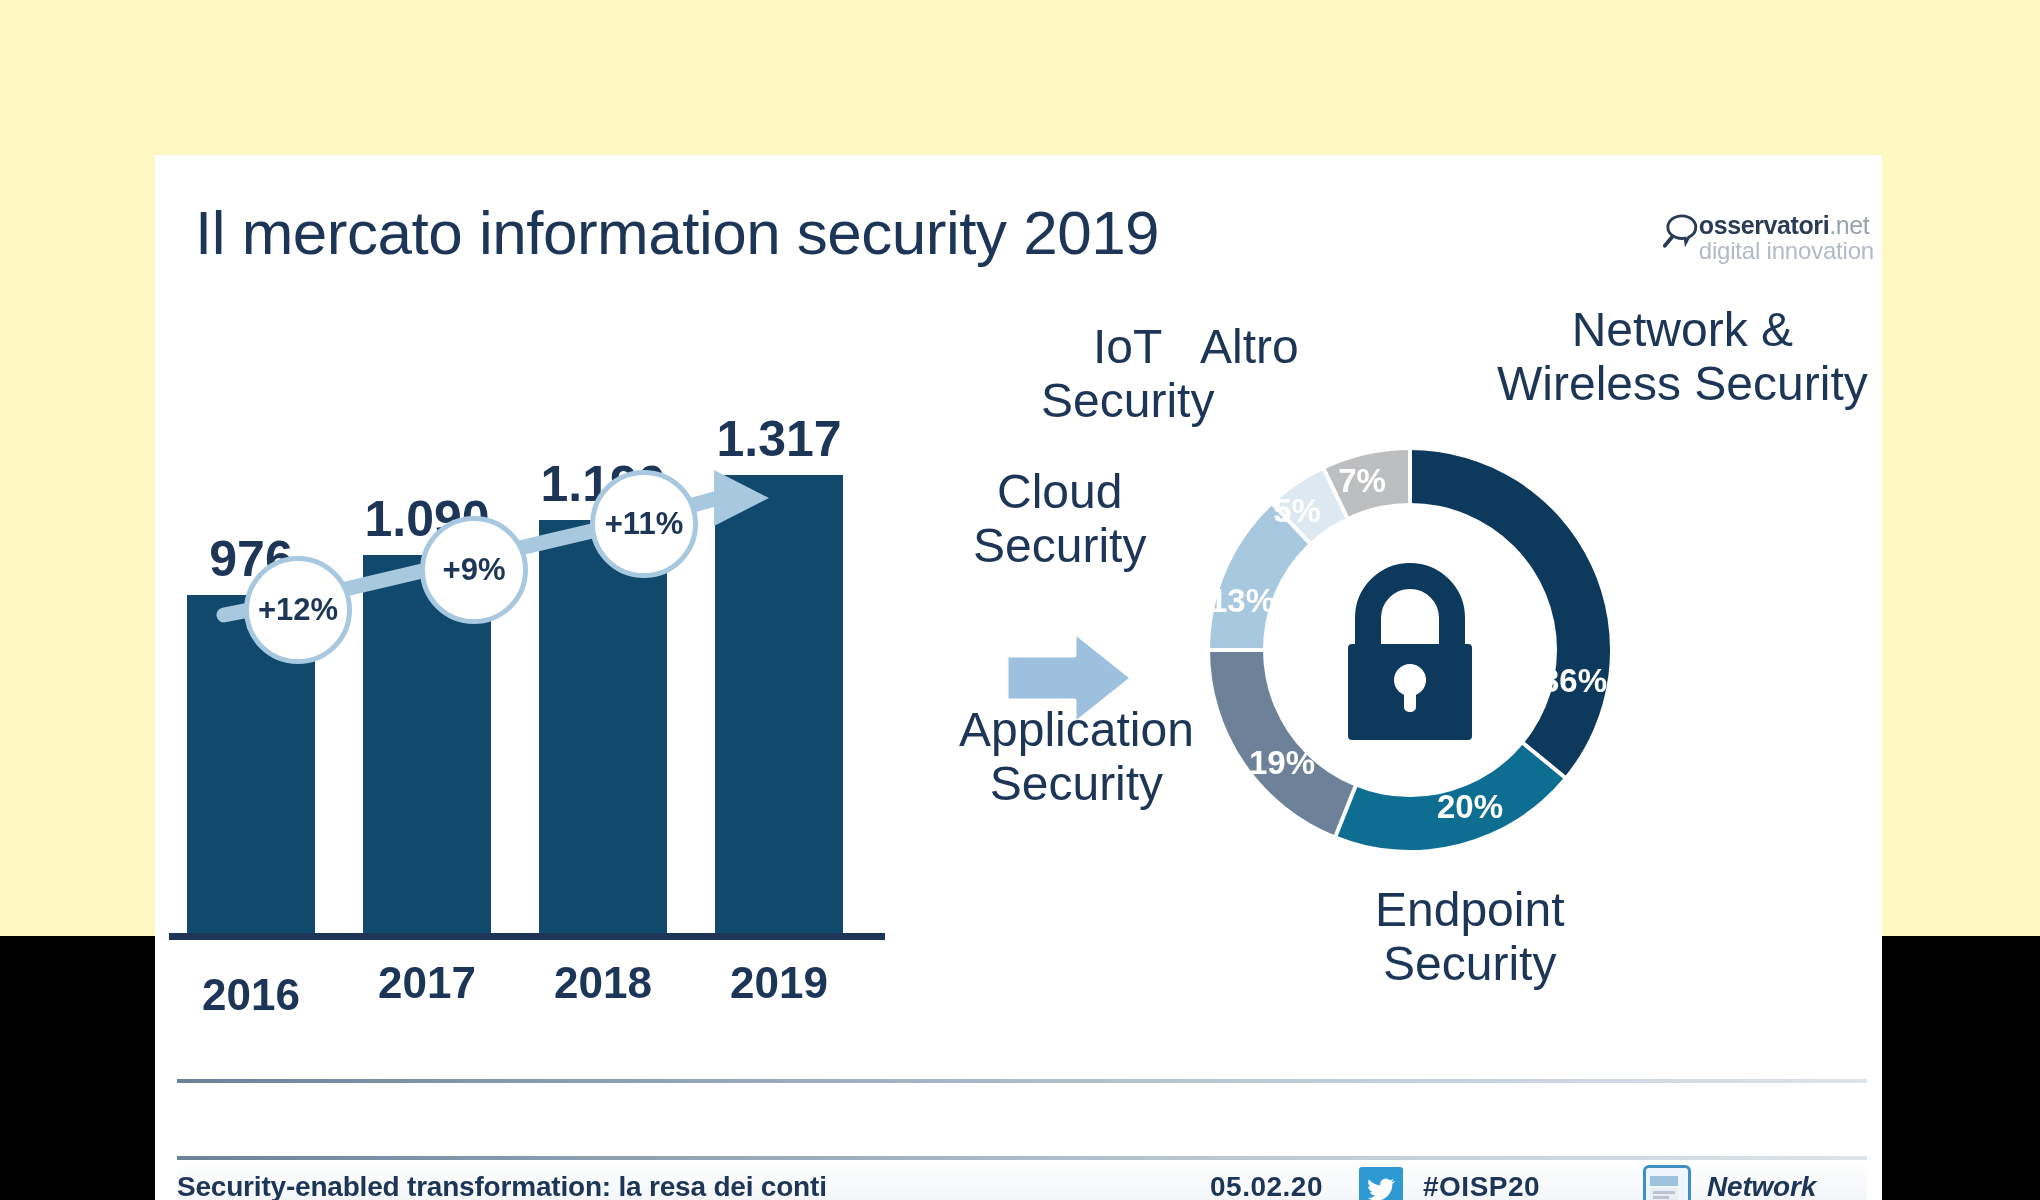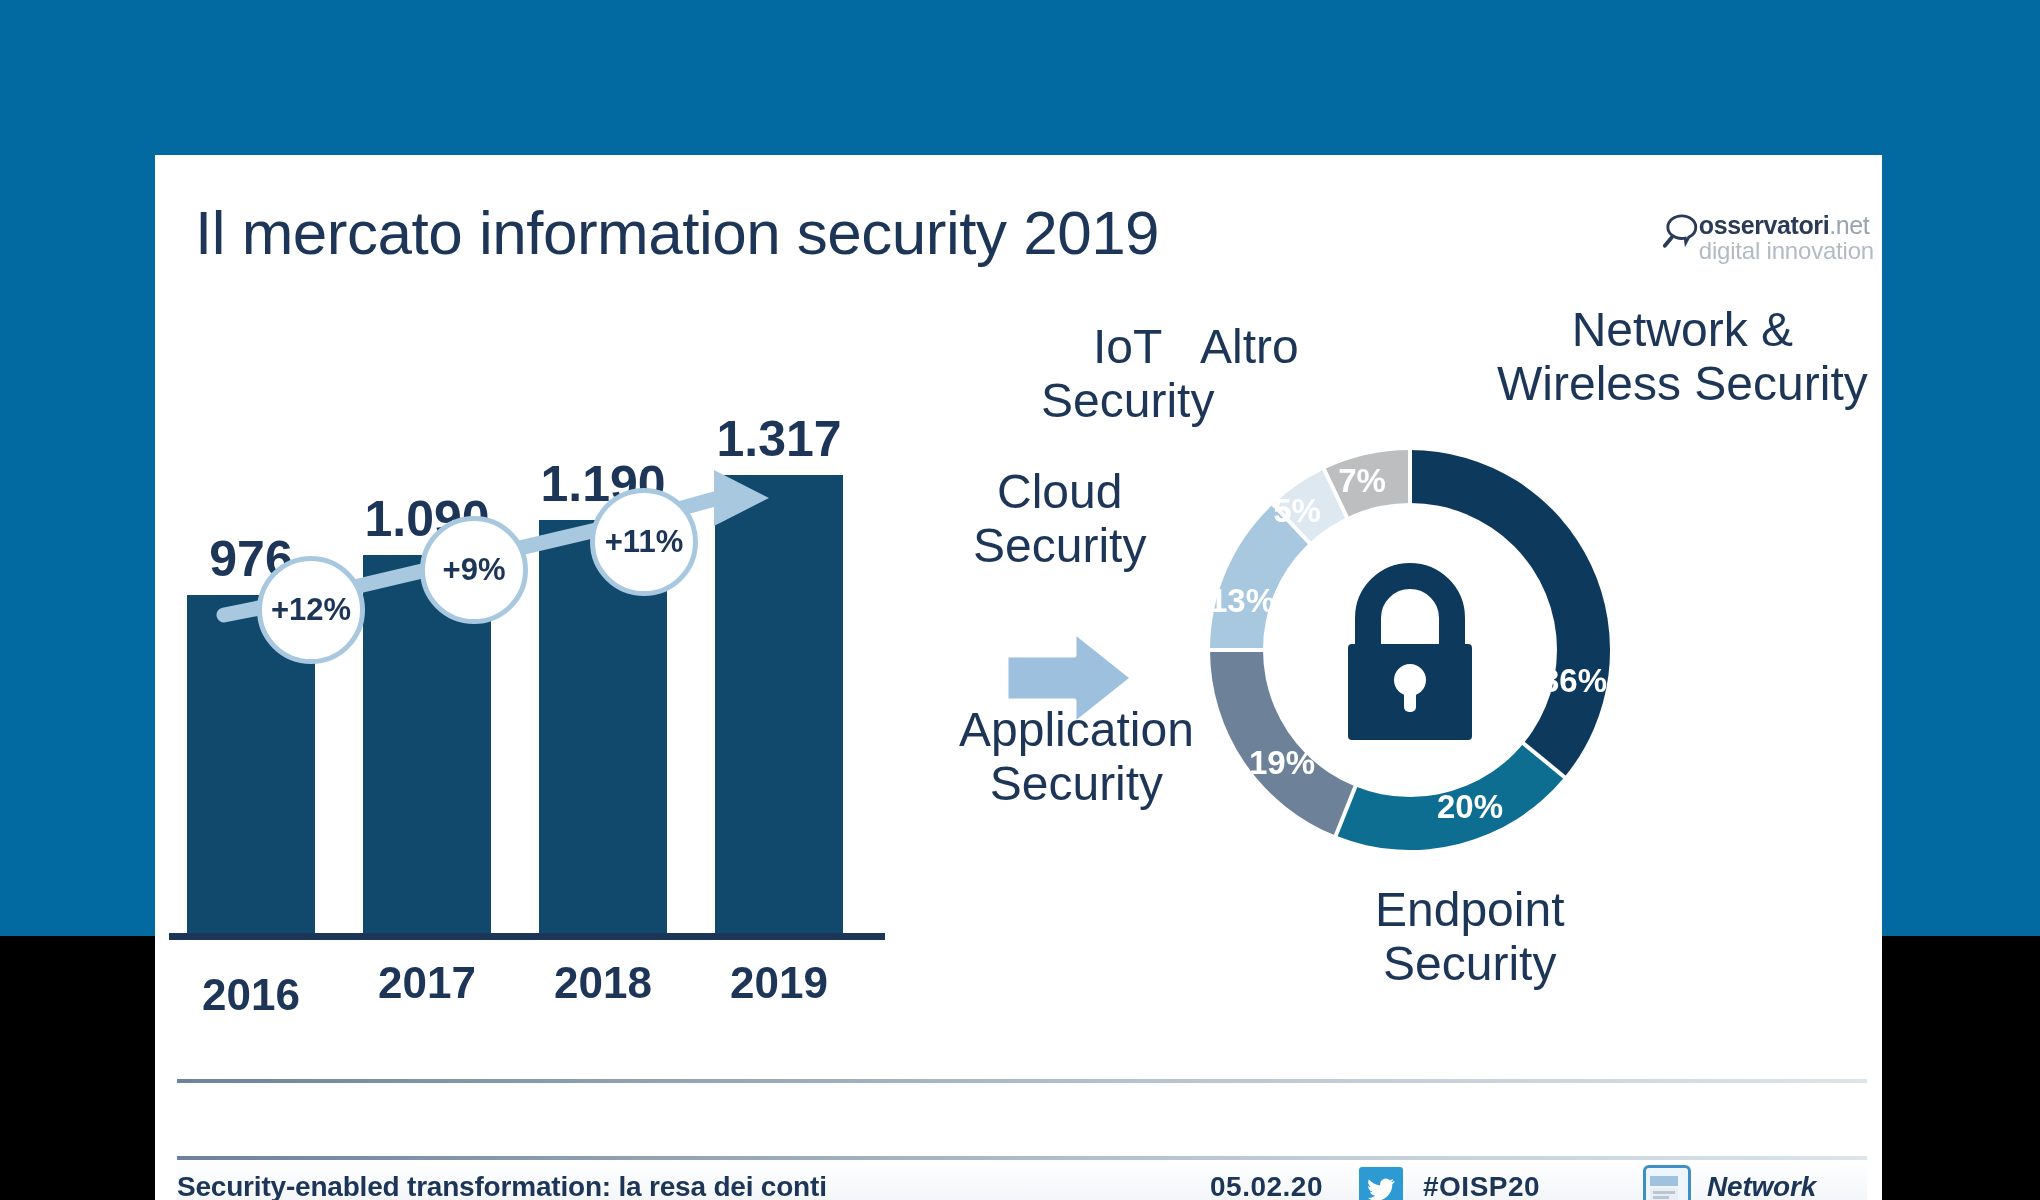--- a/index.html
+++ b/index.html
@@ -1,17 +1,17 @@
 <!DOCTYPE html>
 <html><head>
 <meta charset="utf-8">
 <style>
   html,body{margin:0;padding:0;background:#000;}
   body{width:2040px;height:1200px;overflow:hidden;font-family:"Liberation Sans",sans-serif;}
-  #frame{position:relative;width:2040px;height:936px;background:#0369a1;}
+  #frame{position:relative;width:2040px;height:936px;background:#fef9c3;}
 
   
   #slide{position:absolute;left:155px;top:155px;width:1727px;height:1100px;
          background:#ffffff;overflow:hidden;}
 
   
   .slide-title{position:absolute;left:40px;top:42px;font-size:62px;color:#1d3557;
     font-weight:400;letter-spacing:-0.5px;white-space:nowrap;}
   .logo{position:absolute;right:8px;top:58px;display:flex;align-items:flex-start;}
   .logo-mark{width:38px;height:38px;flex:0 0 auto;}
@@ -119,23 +119,23 @@
         <div class="year" style="left:18px;margin-top:12px;">2016</div>
         <div class="year" style="left:194px;">2017</div>
         <div class="year" style="left:370px;">2018</div>
         <div class="year" style="left:546px;">2019</div>
       </div>
 
       <svg id="trend" viewBox="0 0 790 300">
         <polyline points="55,245 130,230 300,190 470,150 560,125" fill="none" stroke="#a8c8e0" stroke-width="15" stroke-linecap="round"></polyline>
         <polygon points="545,100 600,128 545,156" fill="#a8c8e0"></polygon>
       </svg>
-      <div class="badge" style="left:88px;top:186px;">+12%</div>
+      <div class="badge" style="left:75px;top:186px;">+12%</div>
       <div class="badge" style="left:251px;top:146px;">+9%</div>
-      <div class="badge" style="left:421px;top:118px;">+11%</div>
+      <div class="badge" style="left:421px;top:100px;">+11%</div>
     </div>
 
     <svg id="flowarrow" viewBox="0 0 135 110">
       <polygon points="4,32 72,32 72,8 131,55 72,102 72,78 4,78" fill="#9dc0de" stroke="#ffffff" stroke-width="5" stroke-linejoin="round"></polygon>
     </svg>
 
     <div id="donut">
       <svg id="donutsvg" width="930" height="760" viewBox="0 0 930 760">
         <g transform="translate(465,385)">
 

